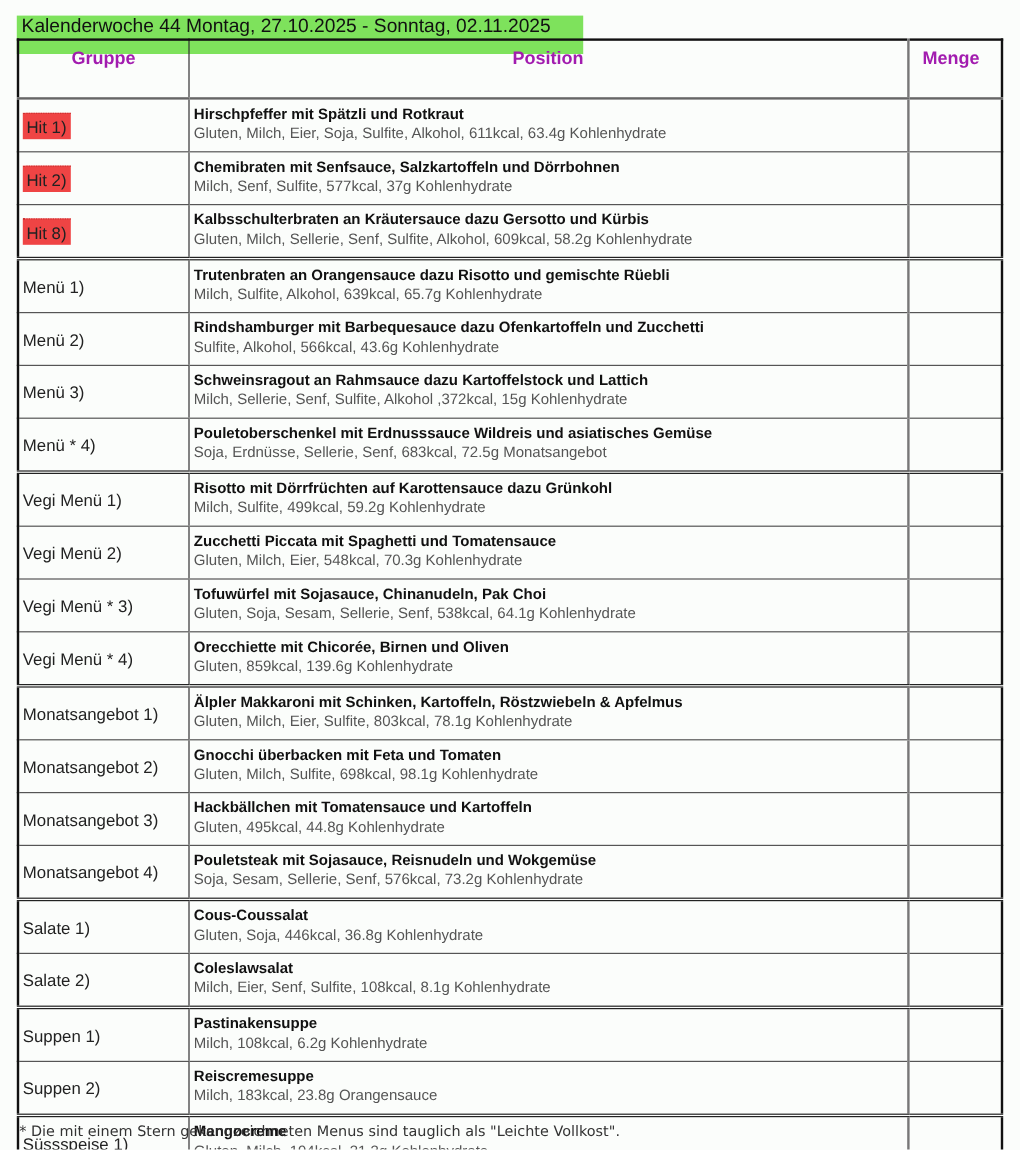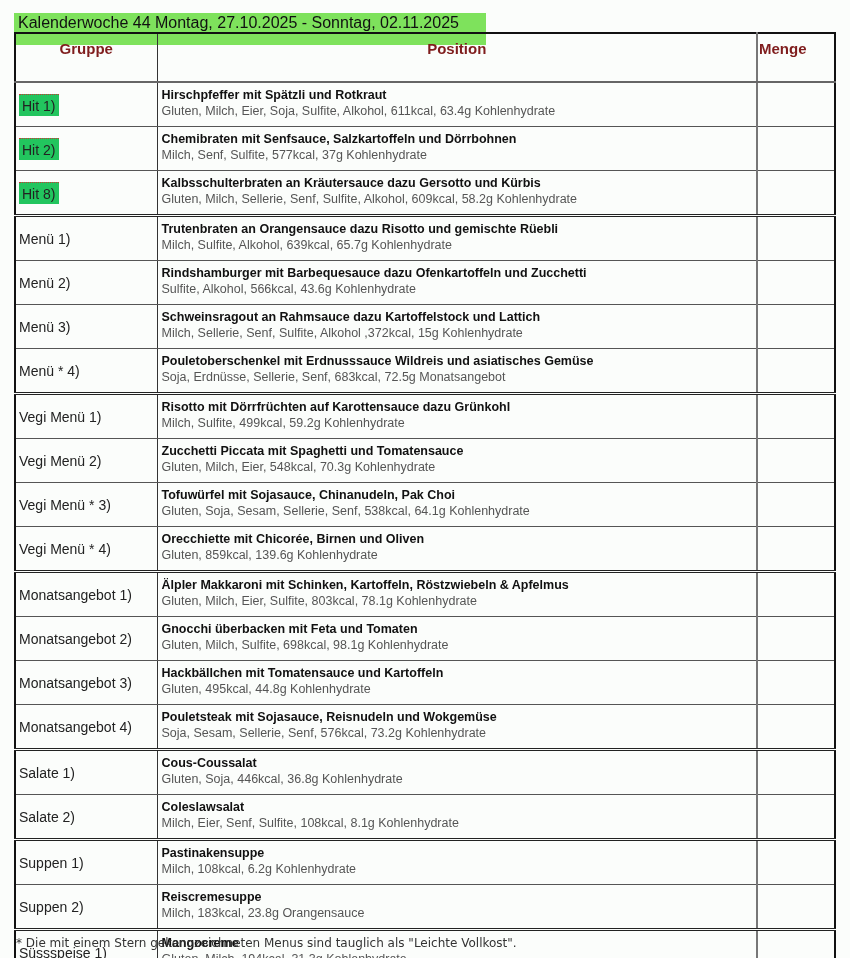--- a/index.html
+++ b/index.html
@@ -15,32 +15,32 @@
   }
   table.plan {
     position: absolute; left: 14px; top: 32px; width: 820px;
     border-collapse: collapse; table-layout: fixed;
     border: 2px solid #111;
   }
   table.plan col.c1 { width: 142px; }
   table.plan col.c2 { width: 600px; }
   table.plan col.c3 { width: 78px; }
   th {
-    height: 40px; font-size: 15px; font-weight: bold; color: #7f1d1d;
+    height: 40px; font-size: 15px; font-weight: bold; color: #a21caf;
     text-align: center; vertical-align: top; padding-top: 6px;
     border-left: 1px solid #333; border-bottom: 2px solid #666;
   }
-  th.menge { text-align: left; padding-right: 8px; border-left: 2px solid #777; }
+  th.menge { text-align: center; padding-right: 8px; border-left: 2px solid #777; }
   td {
     height: 38px; padding: 0; vertical-align: middle;
     border-bottom: 1px solid #555; border-left: 1px solid #333;
   }
   td.gruppe { font-size: 14px; color: #222; padding-left: 3px; }
   td.gruppe .hit {
-    display: inline-block; background: #22c55e; padding: 3px 4px 2px 3px;
+    display: inline-block; background: #ef4444; padding: 3px 4px 2px 3px;
     border-top: 1px dotted #c33;
   }
   td.position { padding-left: 4px; vertical-align: top; padding-top: 5px; }
   td.position .name { font-size: 12.5px; font-weight: bold; color: #111; line-height: 15px; white-space: nowrap; }
   td.position .info { font-size: 12.5px; color: #555; line-height: 16px; white-space: nowrap; }
   td.menge { border-left: 2px solid #777; }
   tr.group-end td { border-bottom: 3px double #222; }
   .footer {
     position: absolute; left: 16px; top: 936px; font-size: 12px; color: #333;
     font-family: "DejaVu Sans", sans-serif; white-space: nowrap;

